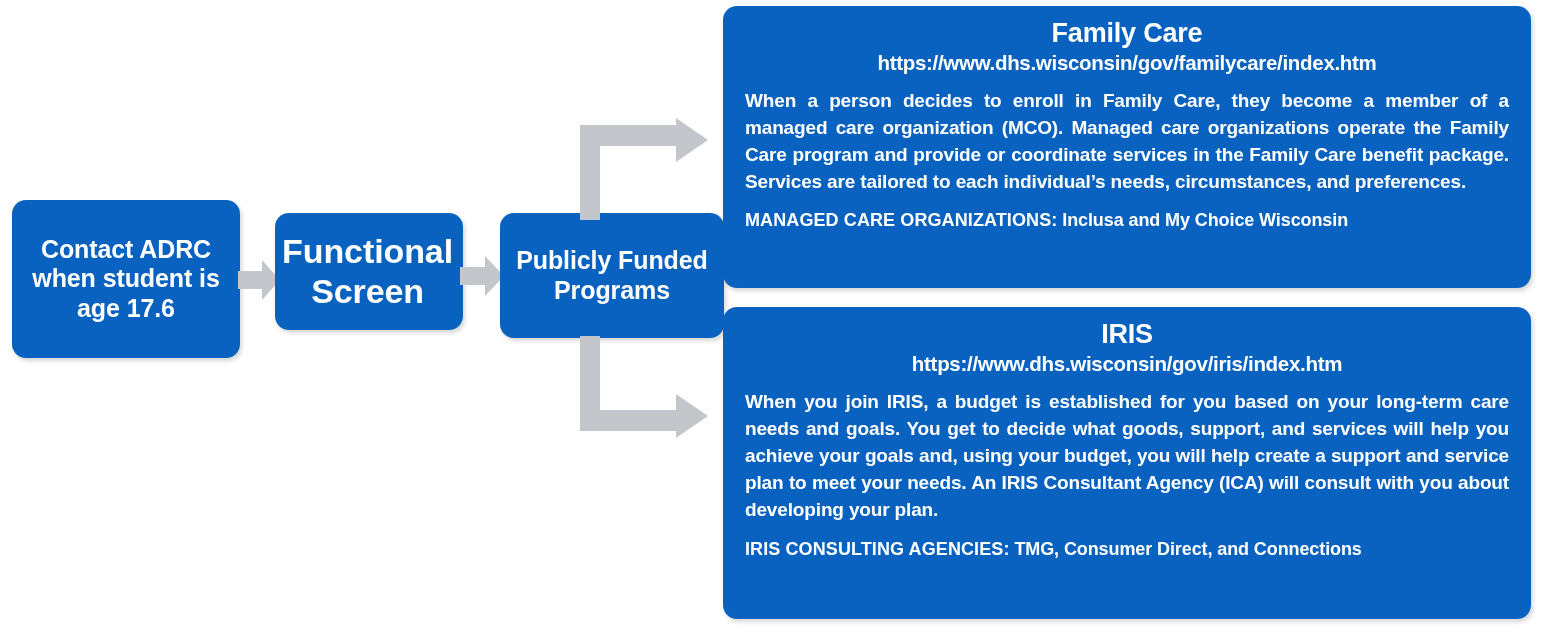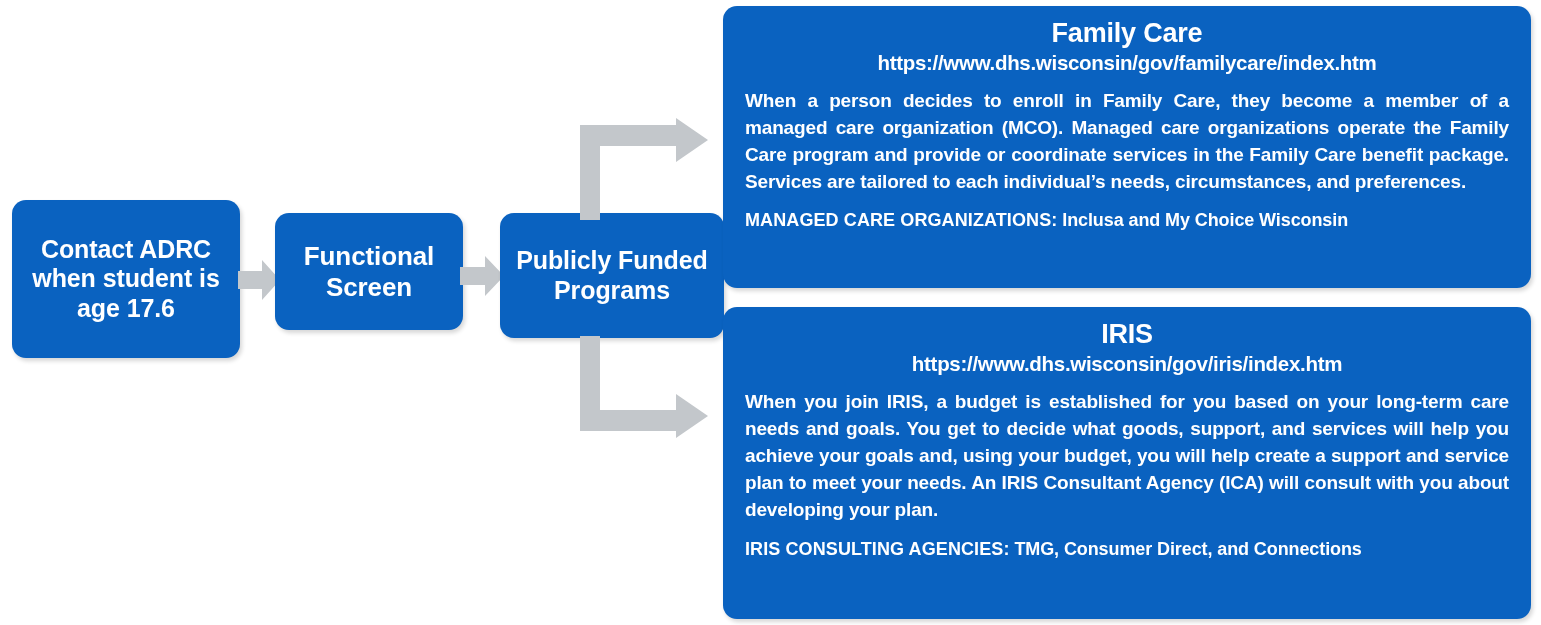--- a/index.html
+++ b/index.html
@@ -39,22 +39,22 @@
   }
   #box-contact-adrc {
     left: 12px; top: 200px;
     width: 228px; height: 158px;
     font-size: 25px;
     padding: 0 10px;
   }
   #box-functional-screen {
     left: 275px; top: 213px;
     width: 188px; height: 117px;
-    font-size: 26px;
-    padding: 0 16px;
+    font-size: 34px;
+    padding: 0 10px;
   }
   #box-publicly-funded {
     left: 500px; top: 213px;
     width: 224px; height: 125px;
     font-size: 25px;
     padding: 0 10px;
   }
 
   
   .info-panel {

